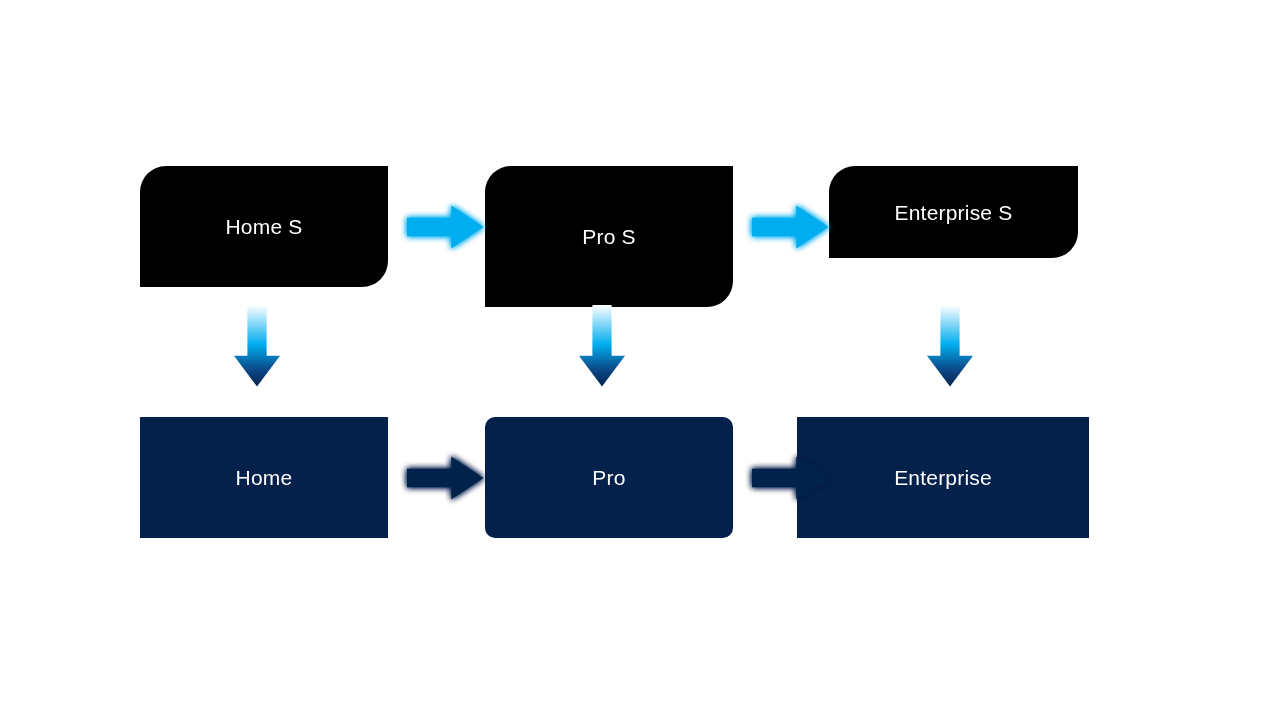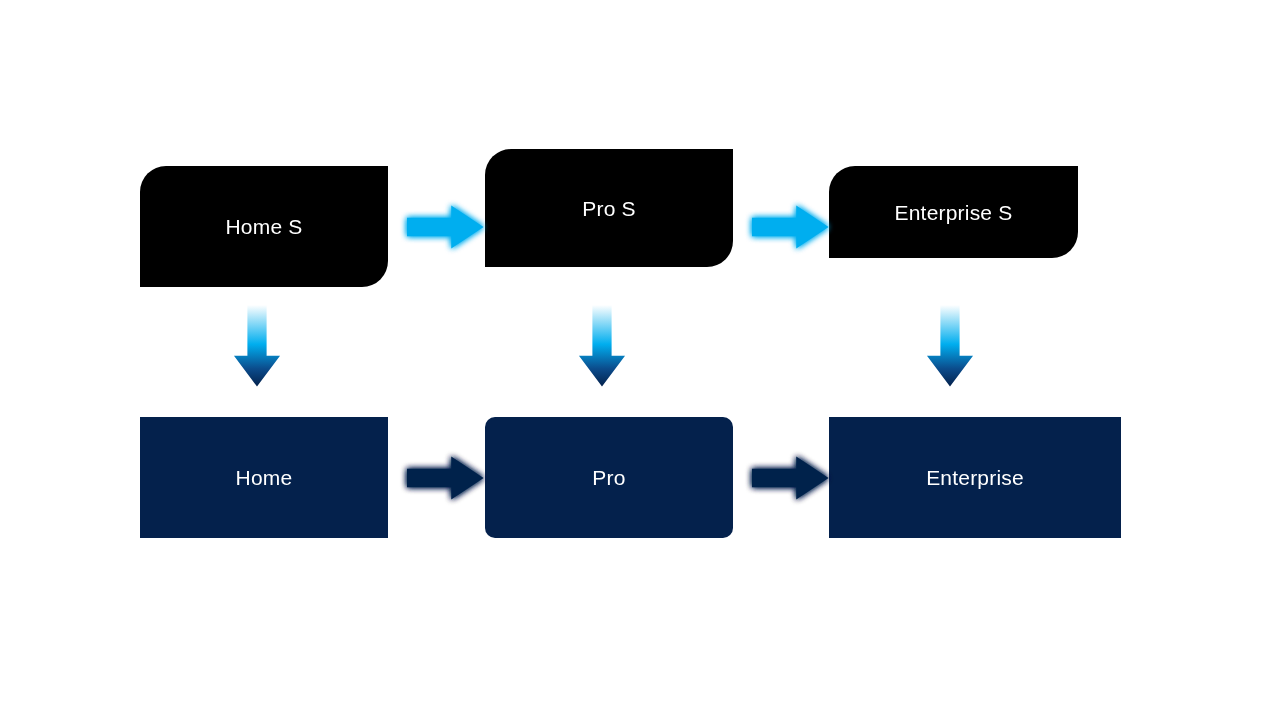--- a/index.html
+++ b/index.html
@@ -62,33 +62,33 @@
     overflow: visible;
   }
 </style>
 </head>
 <body>
 
 <div id="canvas">
     <div class="node node-top" style="left: 140px; top: 166px; width: 248px; height: 121px;">
       <span class="node-label">Home S</span>
     </div>
-    <div class="node node-top" style="left: 485px; top: 149px; width: 248px; height: 118px;">
+    <div class="node node-top" style="left: 485px; top: 166px; width: 248px; height: 141px;">
       <span class="node-label">Pro S</span>
     </div>
     <div class="node node-top" style="left: 829px; top: 166px; width: 249px; height: 92px;">
       <span class="node-label">Enterprise S</span>
     </div>
     <div class="node node-bottom" style="left: 140px; top: 417px; width: 248px; height: 121px;">
       <span class="node-label">Home</span>
     </div>
     <div class="node node-bottom" style="left: 485px; top: 417px; width: 248px; height: 121px; border-radius: 10px;">
       <span class="node-label">Pro</span>
     </div>
-    <div class="node node-bottom" style="left: 829px; top: 417px; width: 292px; height: 121px;">
+    <div class="node node-bottom" style="left: 797px; top: 417px; width: 292px; height: 121px;">
       <span class="node-label">Enterprise</span>
     </div>
     <div class="arrow" style="left: 406px; top: 204px; width: 78px; height: 46px;">
       <svg width="78" height="46" viewBox="0 0 78 46">
         <defs>
           <filter id="glow-connector-home-s-to-pro-s" x="-60%" y="-60%" width="220%" height="220%">
             <feGaussianBlur in="SourceGraphic" stdDeviation="3.2" result="b"></feGaussianBlur>
             <feMerge>
               <feMergeNode in="b"></feMergeNode>
               <feMergeNode in="b"></feMergeNode>

